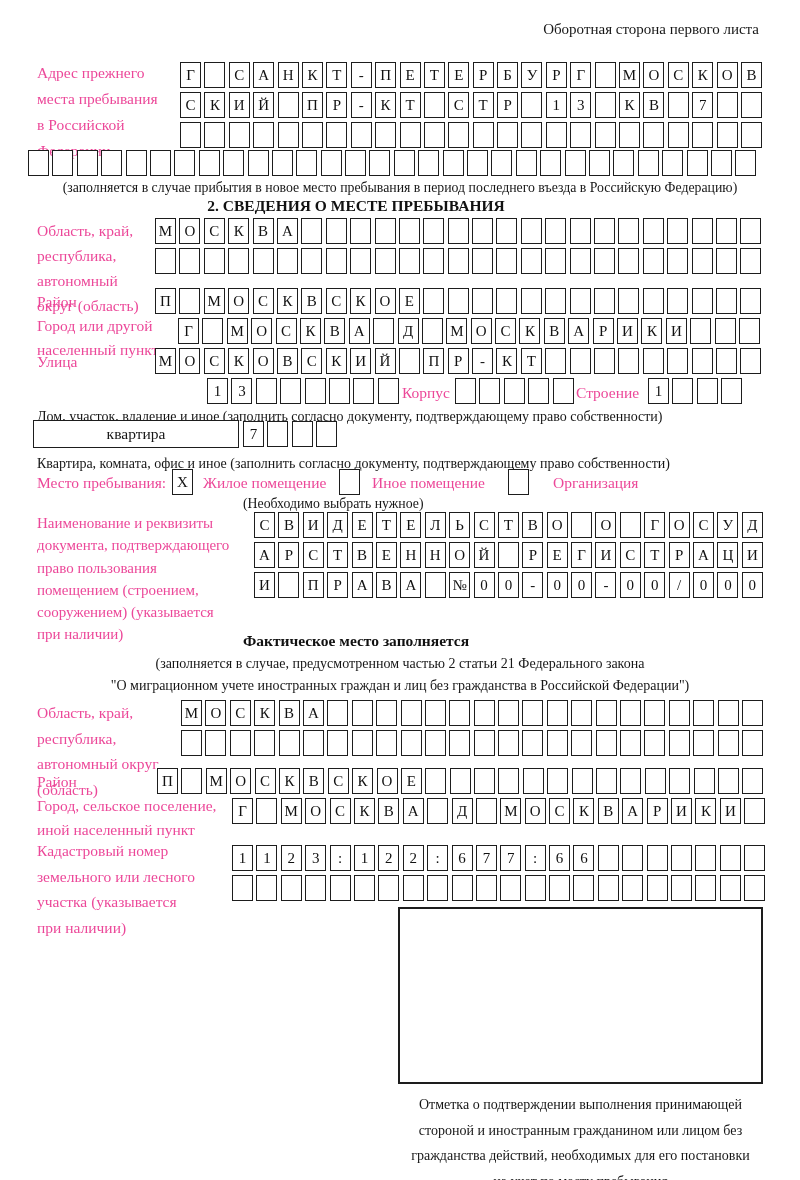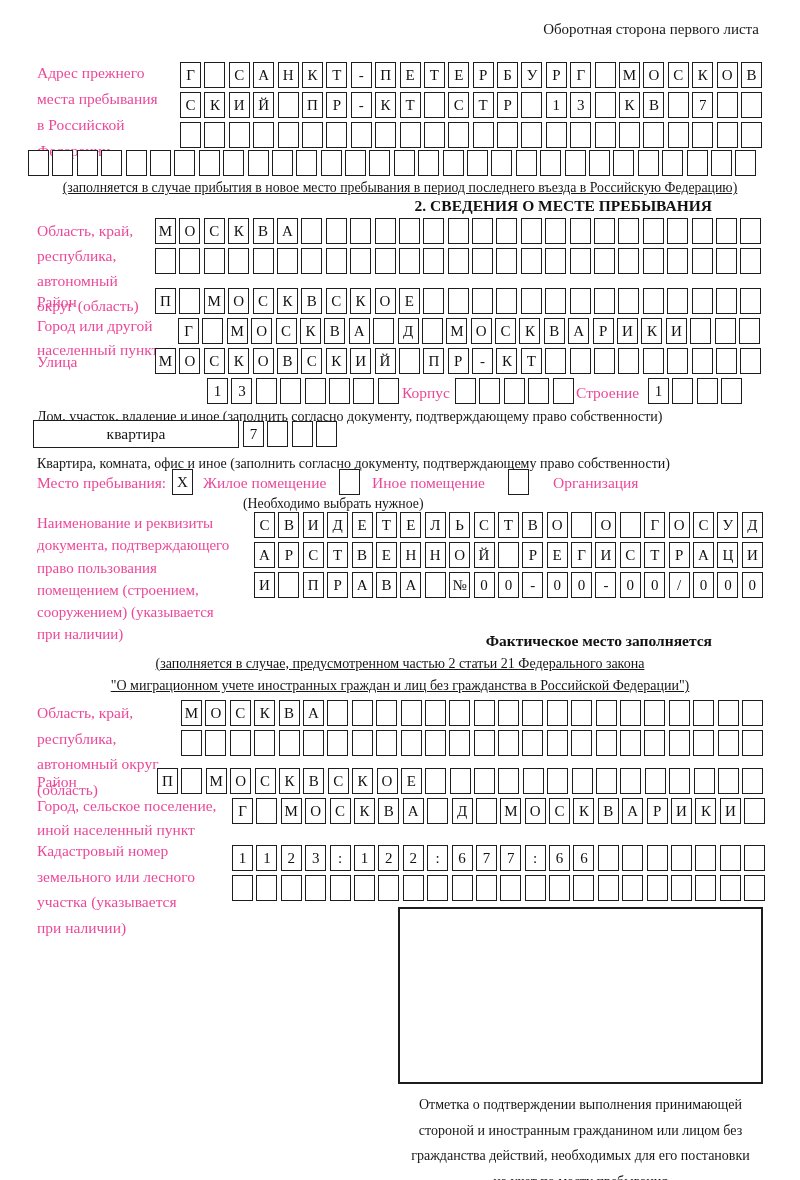--- a/index.html
+++ b/index.html
@@ -4,22 +4,22 @@
 <style>
   html,body{margin:0;padding:0;background:#fff;}
   .page{
     position:relative;width:800px;height:1180px;background:#ffffff;overflow:hidden;
     font-family:"Liberation Serif","DejaVu Serif",serif;color:#161616;padding-left:17px;
   }
   .abs{position:absolute;}
   .lbl{position:absolute;font-size:15.5px;line-height:26px;white-space:pre-line;color:#ec4899;}
   .lbl.tight{line-height:24px;}
   .cap{position:absolute;font-size:13.8px;color:#161616;white-space:nowrap;}
-  .center{left:0;width:800px;text-align:center;white-space:normal;text-decoration:underline;}
-  .title{position:absolute;left:0;width:712px;text-align:right;font-weight:bold;font-size:15.5px;color:#111;}
+  .center{left:0;width:800px;text-align:center;white-space:normal;}
+  .title{position:absolute;left:0;width:712px;text-align:center;font-weight:bold;font-size:15.5px;color:#111;}
   .boxrow{position:absolute;display:flex;gap:3.4px;}
   .cell{
     box-sizing:border-box;flex:0 0 auto;width:21px;height:26px;border:1.6px solid #1d1d1d;
     display:flex;align-items:center;justify-content:center;
     font-size:15px;line-height:1;background:#fff;color:#111;
   }
   .widebox{
     position:absolute;box-sizing:border-box;border:1.6px solid #1d1d1d;background:#fff;
     display:flex;align-items:center;justify-content:center;font-size:15.5px;
   }

